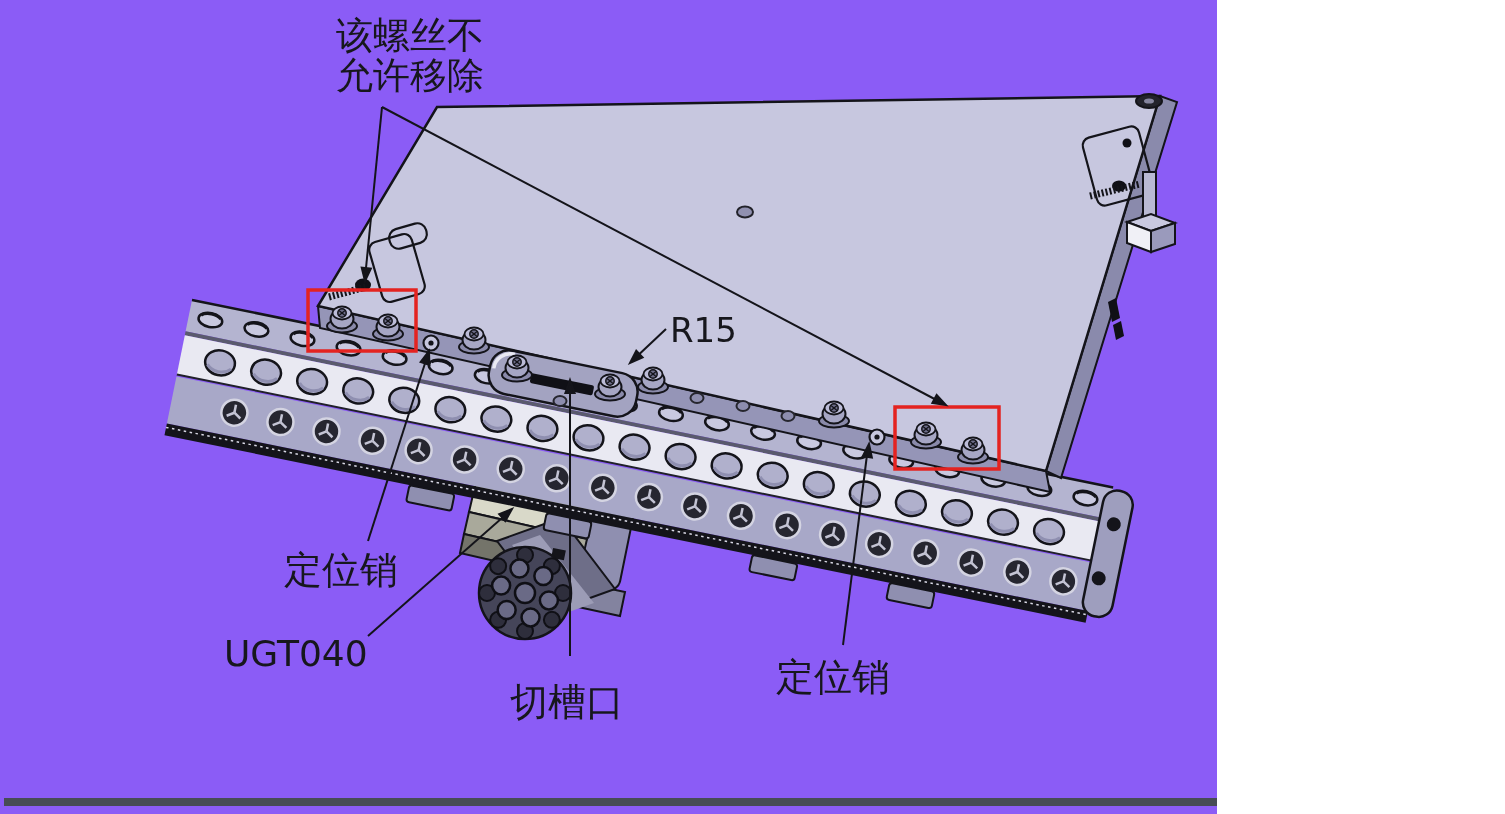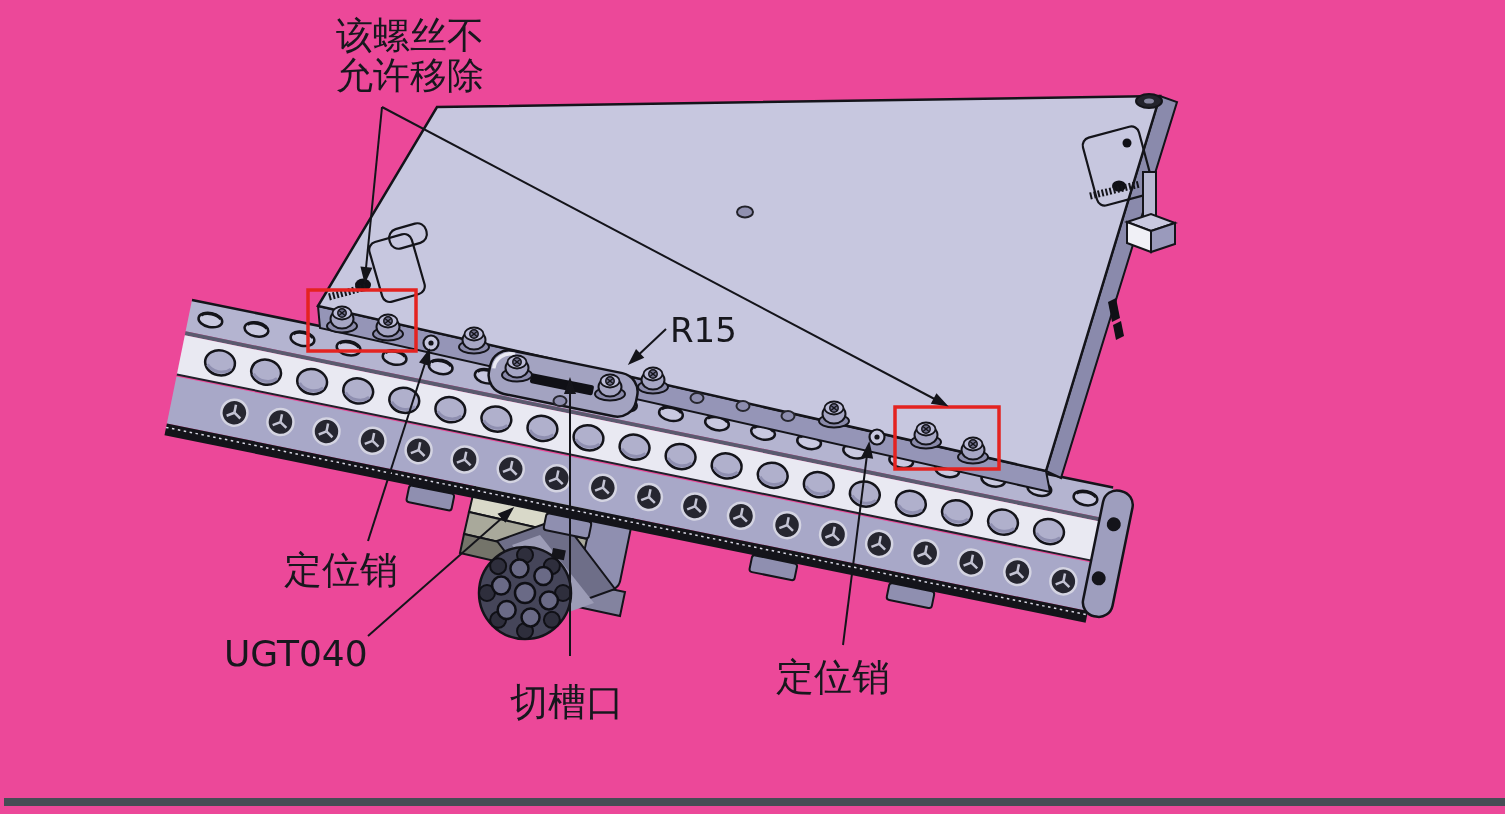--- a/index.html
+++ b/index.html
@@ -1,16 +1,16 @@
 <!DOCTYPE html>
 <html style="--c-plate: #c7c7df; --c-plate_edge: #9595b7; --c-plate_edge_right: #8a8aac; --c-rail_top: #b4b4d0; --c-rail_light: #e9e9f2; --c-rail_mid: #a8a8c8; --c-outline: #17171d; --c-highlight_red: #e42320; --c-divider: #474c55; --c-block_top: #d9d9c9; --c-block_side: #a9a99b; --c-block_shadow: #74746a; --c-connector_body: #6e6e88; --c-connector_face: #454559;"><head>
 <meta charset="utf-8">
 <style>
   html,body{margin:0;padding:0;background:#ffffff;}
-  .stage{position:relative;width:1505px;height:814px;background:#ec4899;overflow:hidden;}
+  .stage{position:relative;width:1217px;height:814px;background:#8b5cf6;overflow:hidden;}
   .lbl{font-family:"DejaVu Sans","Liberation Sans",sans-serif;fill:#17171d;}
   svg{display:block;}
 </style>
 </head>
 <body>
 
 <div class="stage">
 <svg width="1505" height="814" viewBox="0 0 1505 814">
   <defs>
     <g id="sym-topslot">

